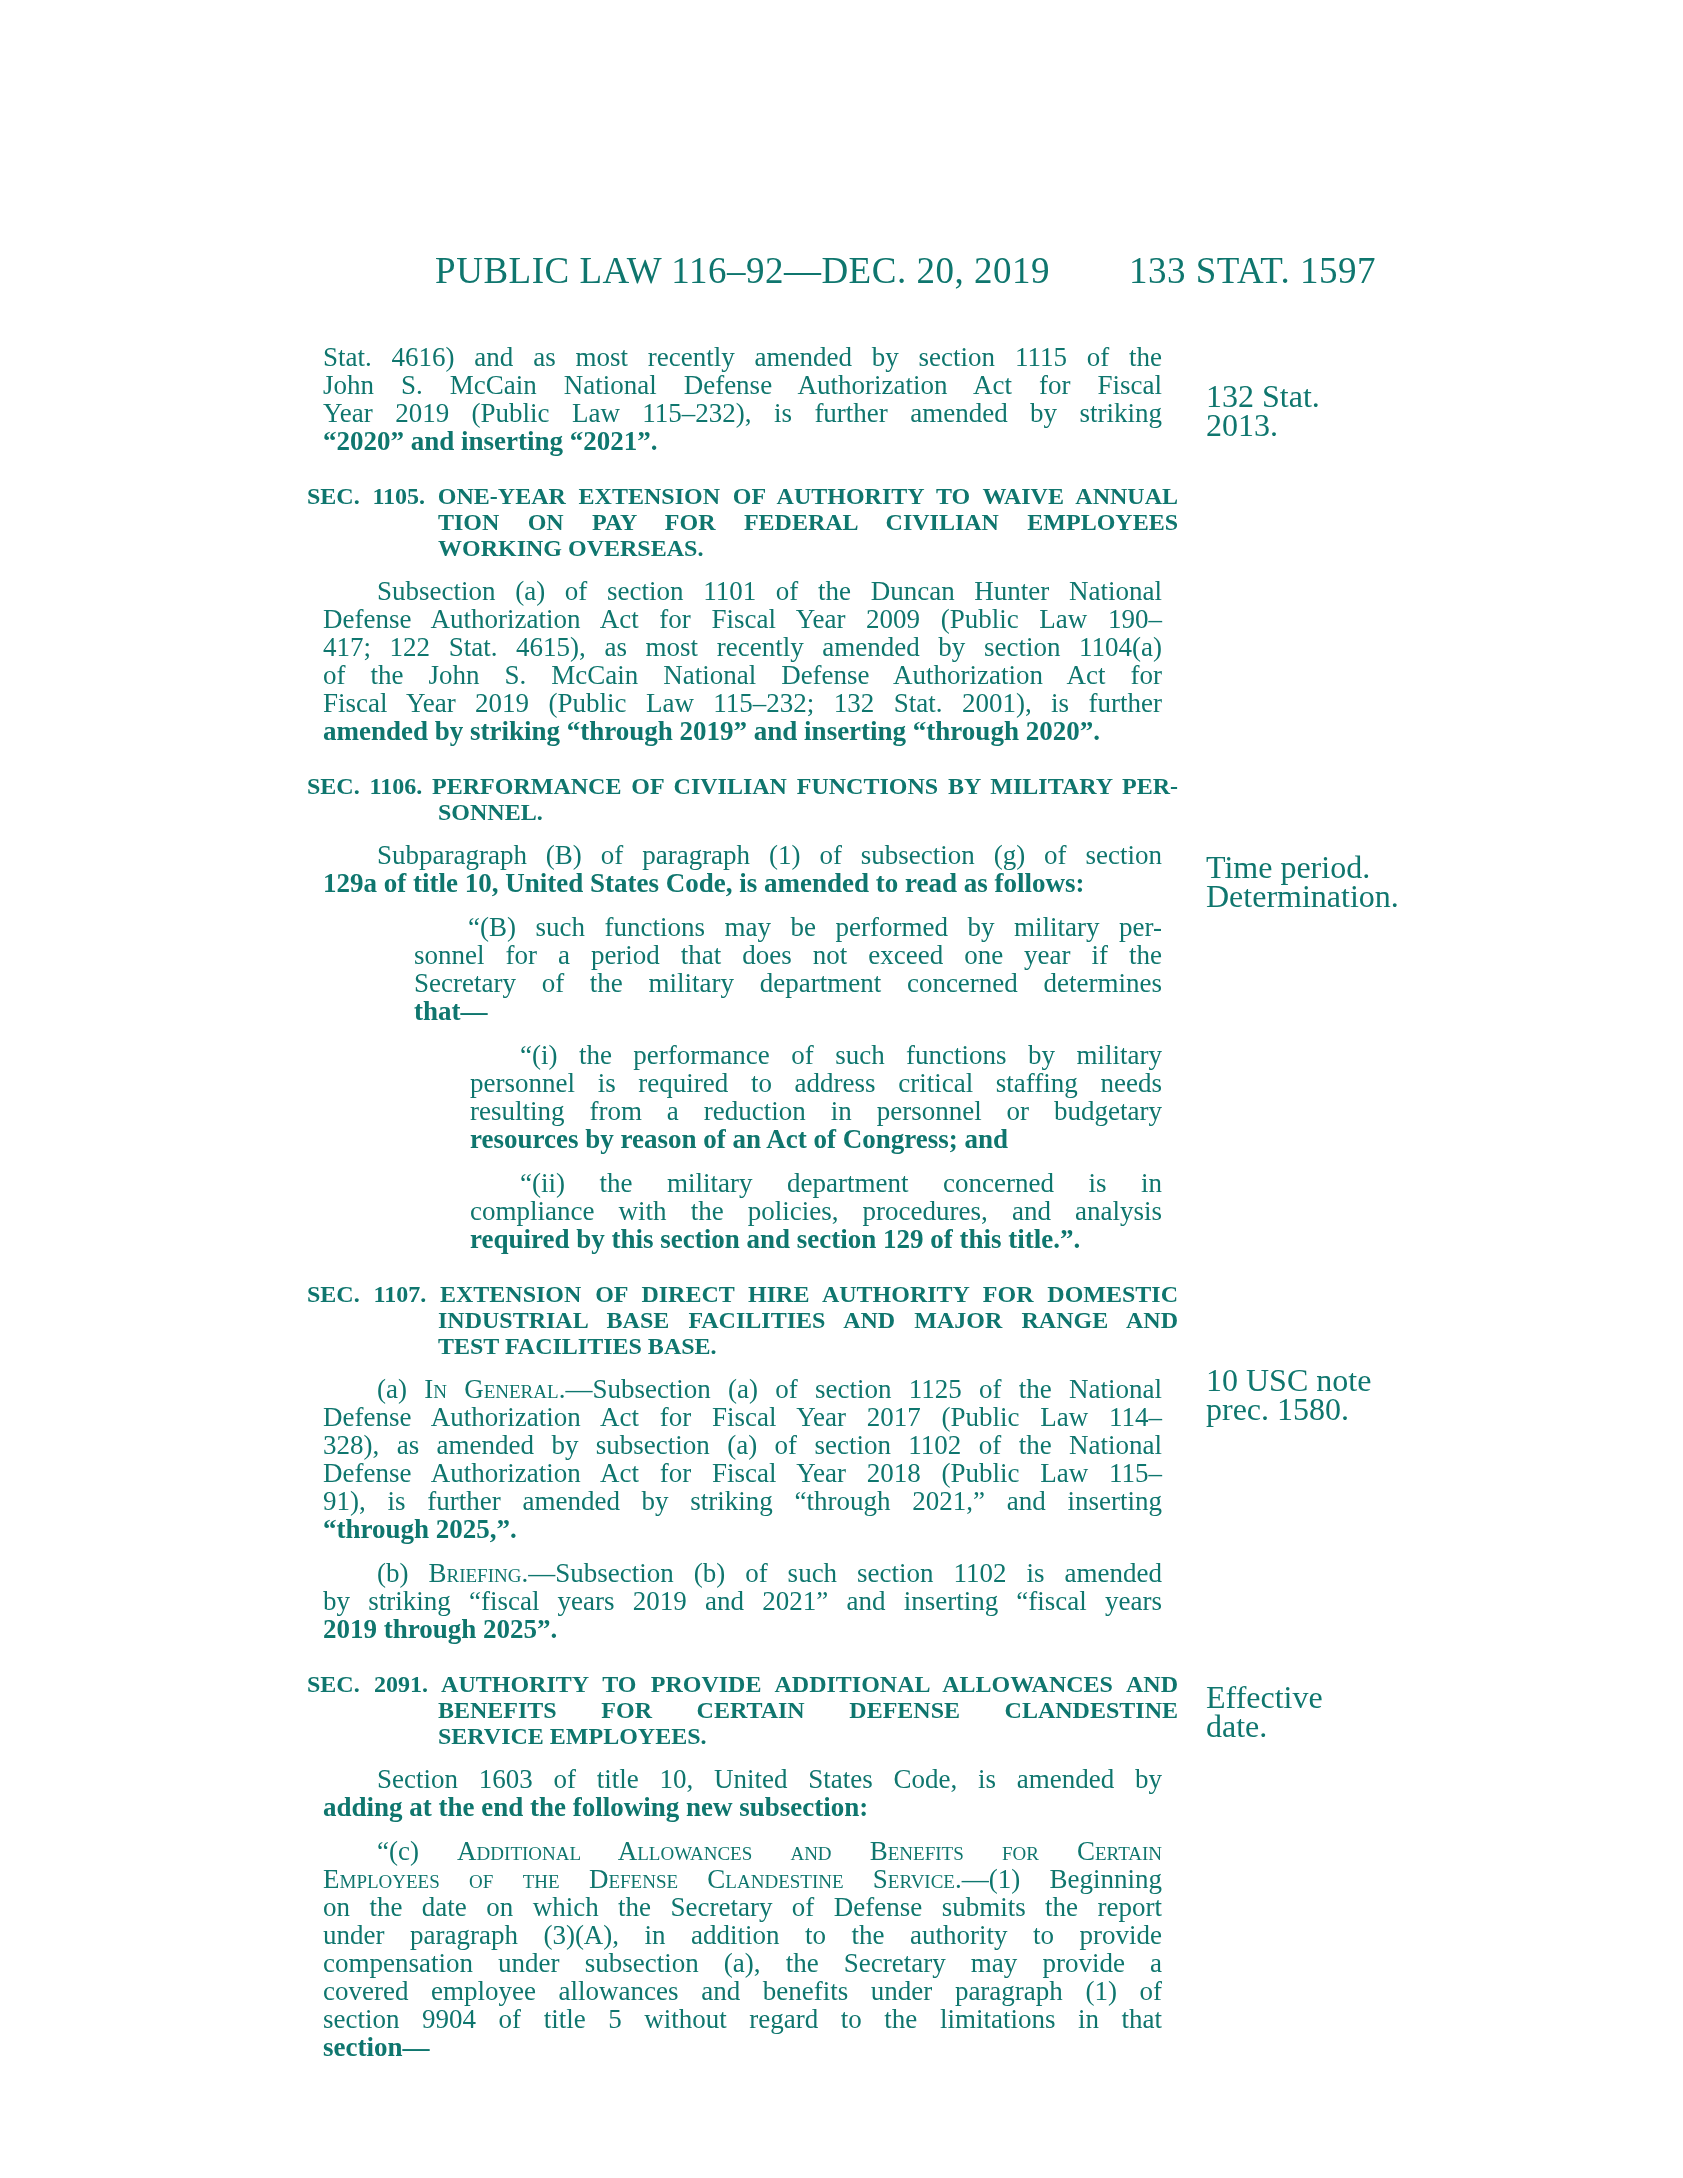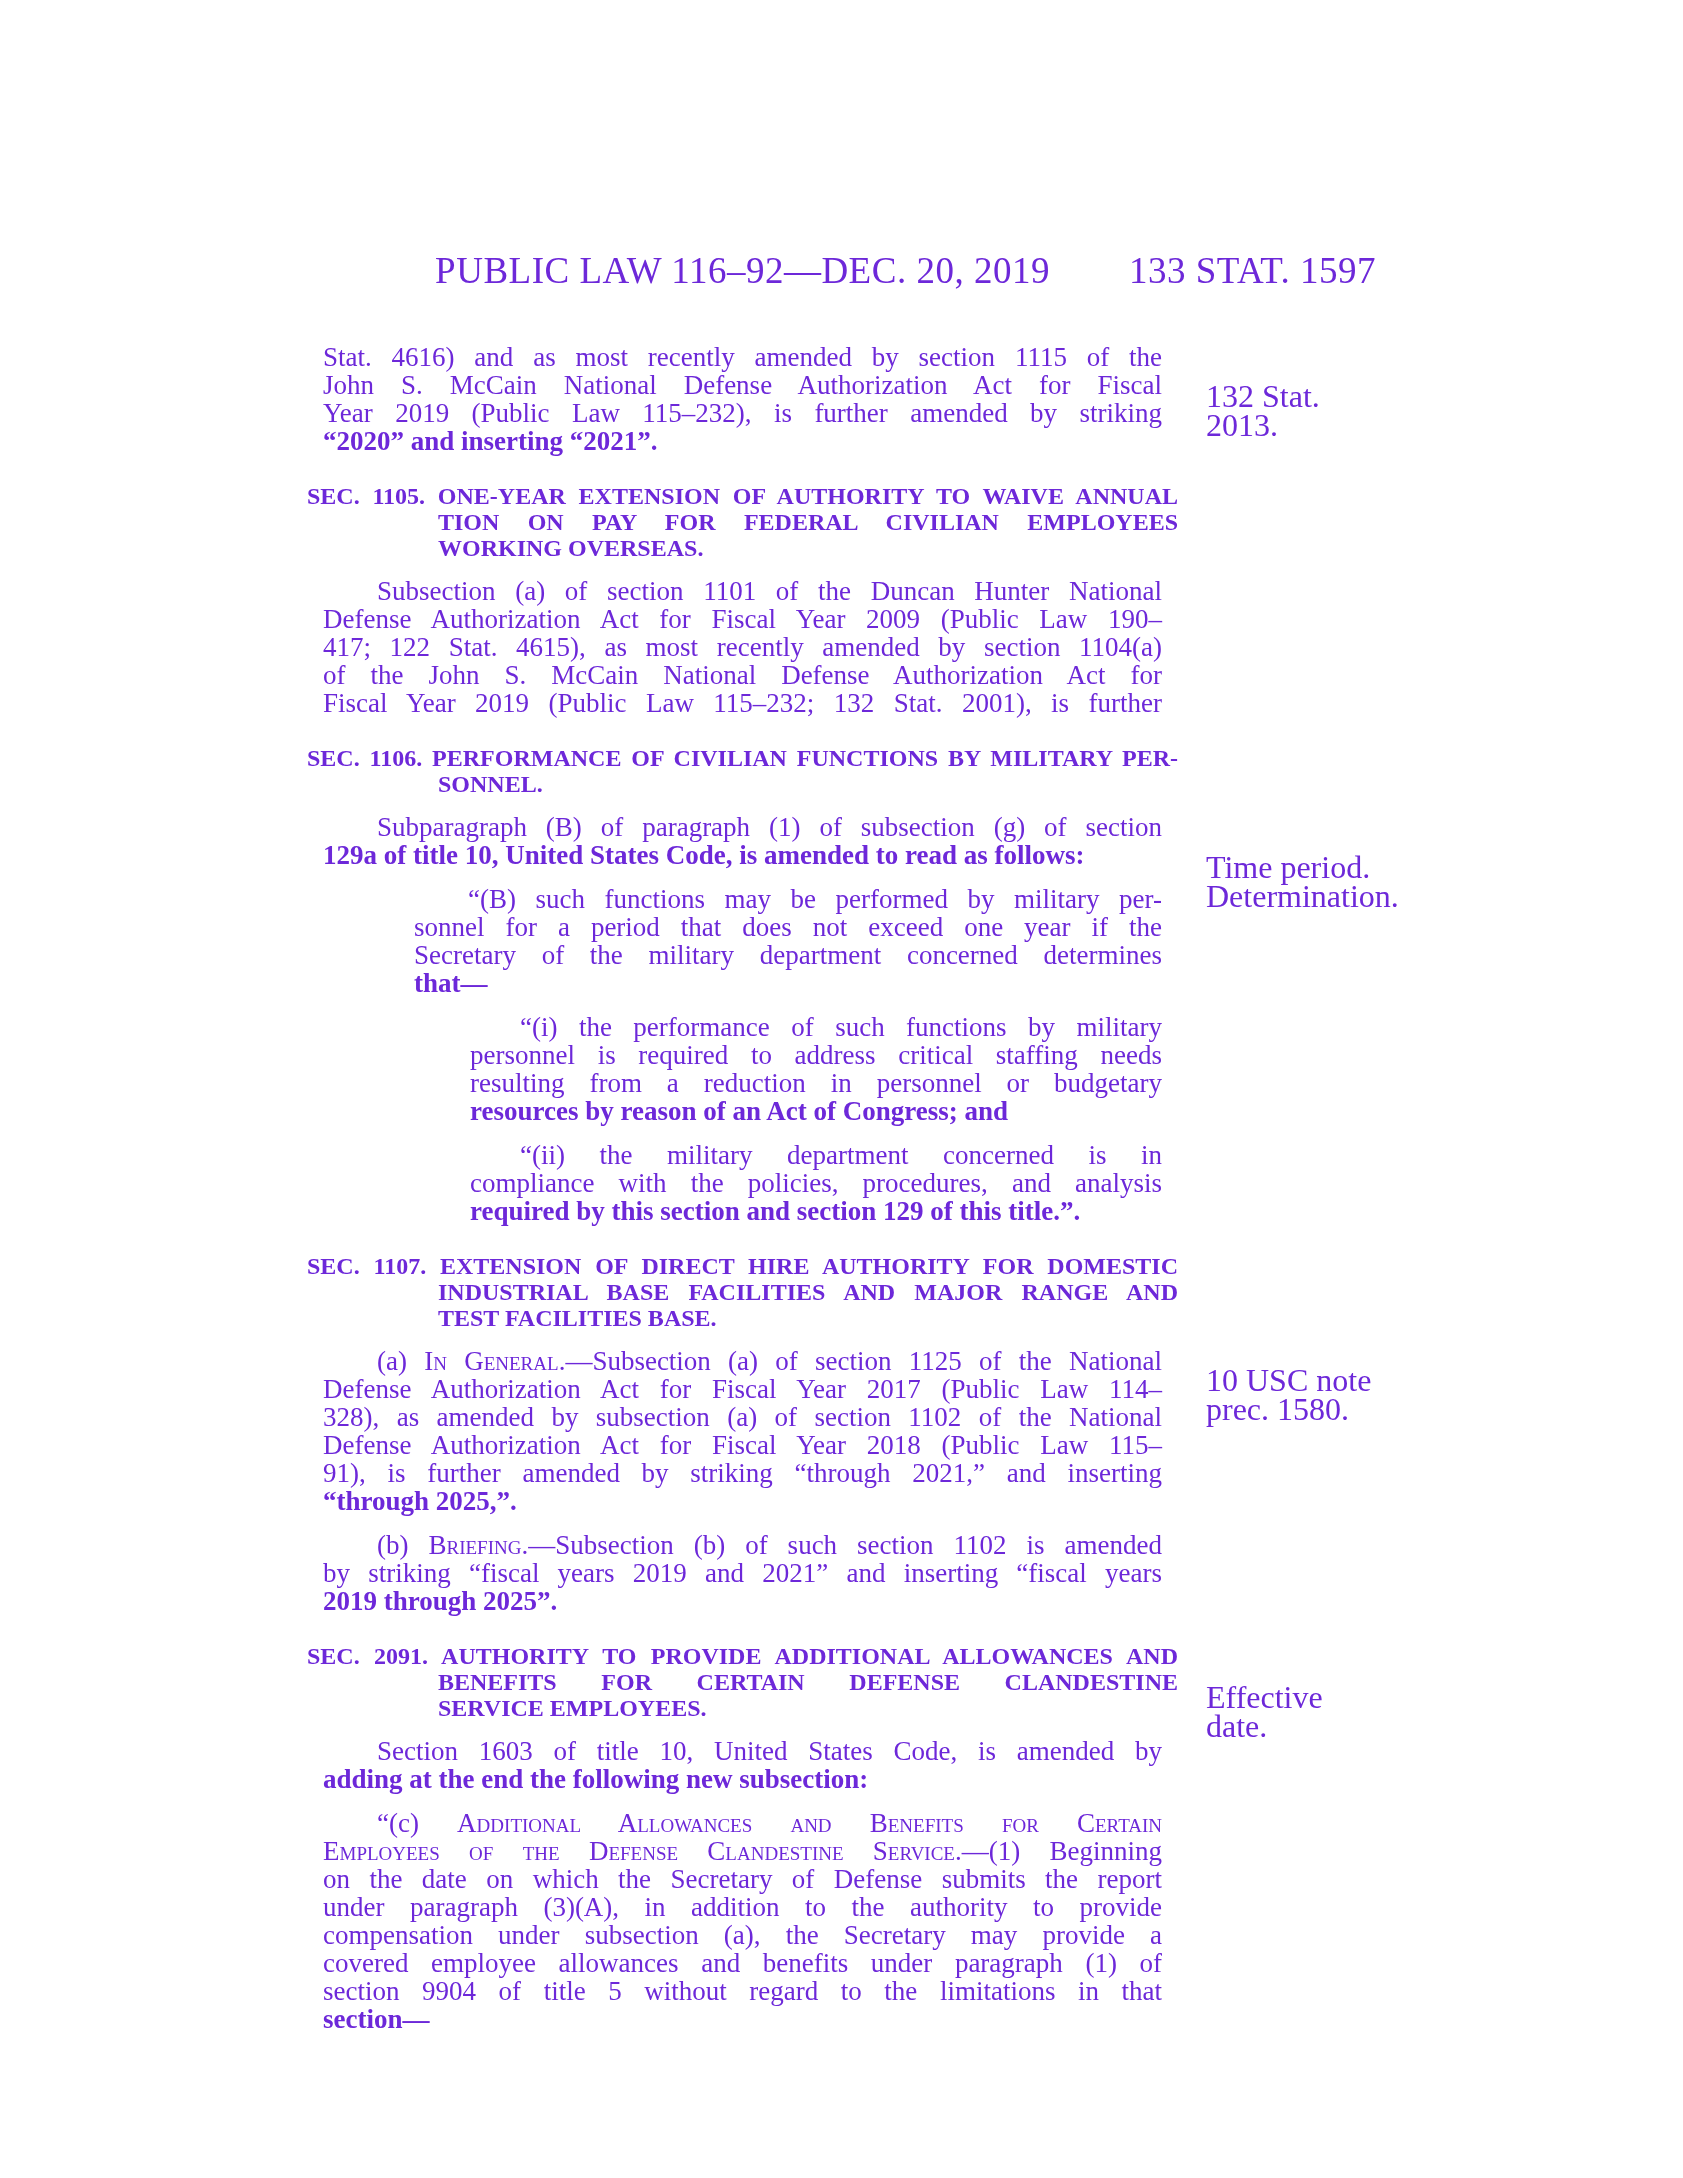--- a/index.html
+++ b/index.html
@@ -1,21 +1,21 @@
 <!DOCTYPE html>
 <html><head>
 <meta charset="utf-8">
 <style>
   html,body{margin:0;padding:0;background:#ffffff;}
   .page{
     position:relative;
     width:1683px;height:2178px;
     background:#ffffff;
     font-family:"Liberation Serif","DejaVu Serif",serif;
-    color:#6d28d9;
+    color:#0f766e;
     overflow:hidden;
   }
   
   .running-head-law{
     position:absolute;left:307px;top:249px;width:871px;
     text-align:center;font-size:37px;letter-spacing:0.5px;white-space:nowrap;
   }
   .running-head-stat{
     position:absolute;right:307px;top:249px;
     text-align:right;font-size:37px;letter-spacing:0.5px;white-space:nowrap;
@@ -65,20 +65,21 @@
       <div class="ln cont">TION ON PAY FOR FEDERAL CIVILIAN EMPLOYEES</div>
       <div class="ln end cont">WORKING OVERSEAS.</div>
     </div>
 
     <div class="p">
       <div class="ln first">Subsection (a) of section 1101 of the Duncan Hunter National</div>
       <div class="ln">Defense Authorization Act for Fiscal Year 2009 (Public Law 190–</div>
       <div class="ln">417; 122 Stat. 4615), as most recently amended by section 1104(a)</div>
       <div class="ln">of the John S. McCain National Defense Authorization Act for</div>
       <div class="ln">Fiscal Year 2019 (Public Law 115–232; 132 Stat. 2001), is further</div>
+      <div class="ln end">amended by striking “through 2019” and inserting “through 2020”.</div>
     </div>
 
     <div class="sh">
       <div class="ln">SEC. 1106. PERFORMANCE OF CIVILIAN FUNCTIONS BY MILITARY PER-</div>
       <div class="ln end cont">SONNEL.</div>
     </div>
 
     <div class="p">
       <div class="ln first">Subparagraph (B) of paragraph (1) of subsection (g) of section</div>
       <div class="ln end">129a of title 10, United States Code, is amended to read as follows:</div>

